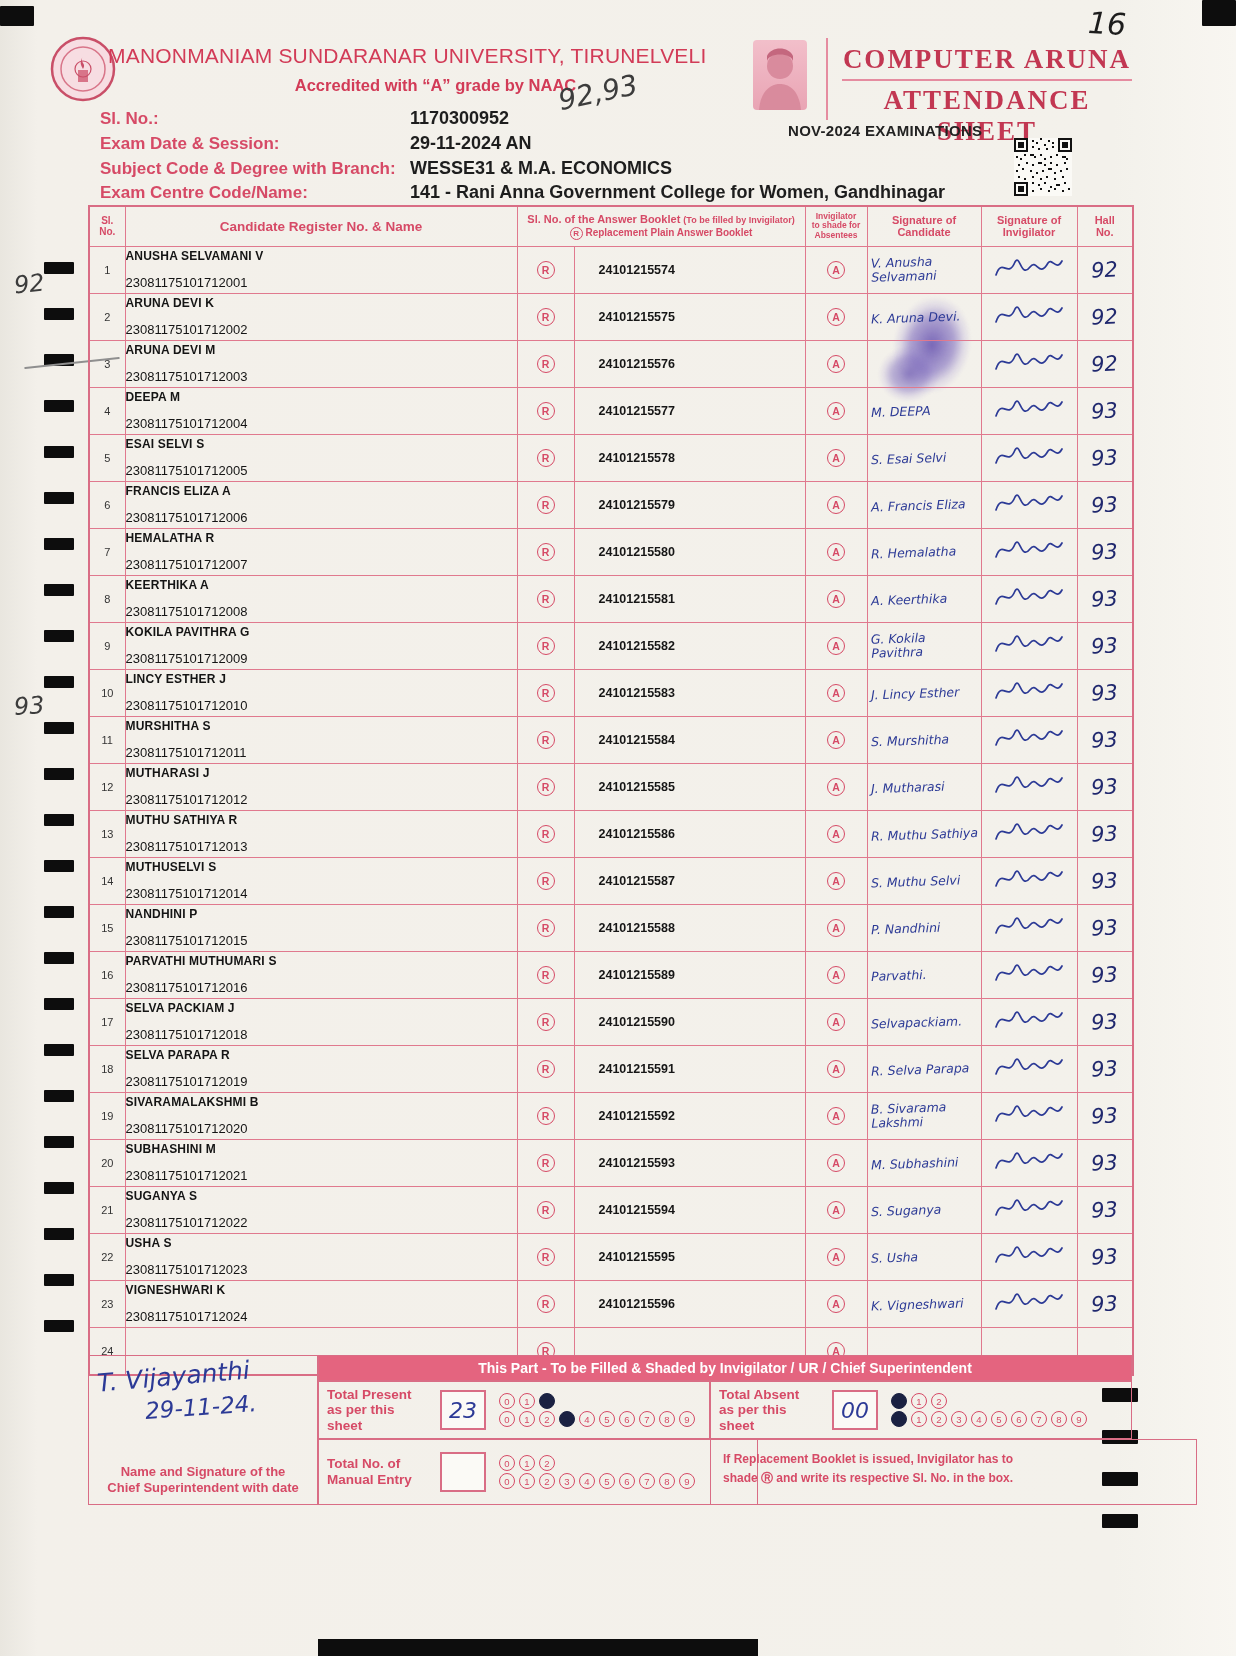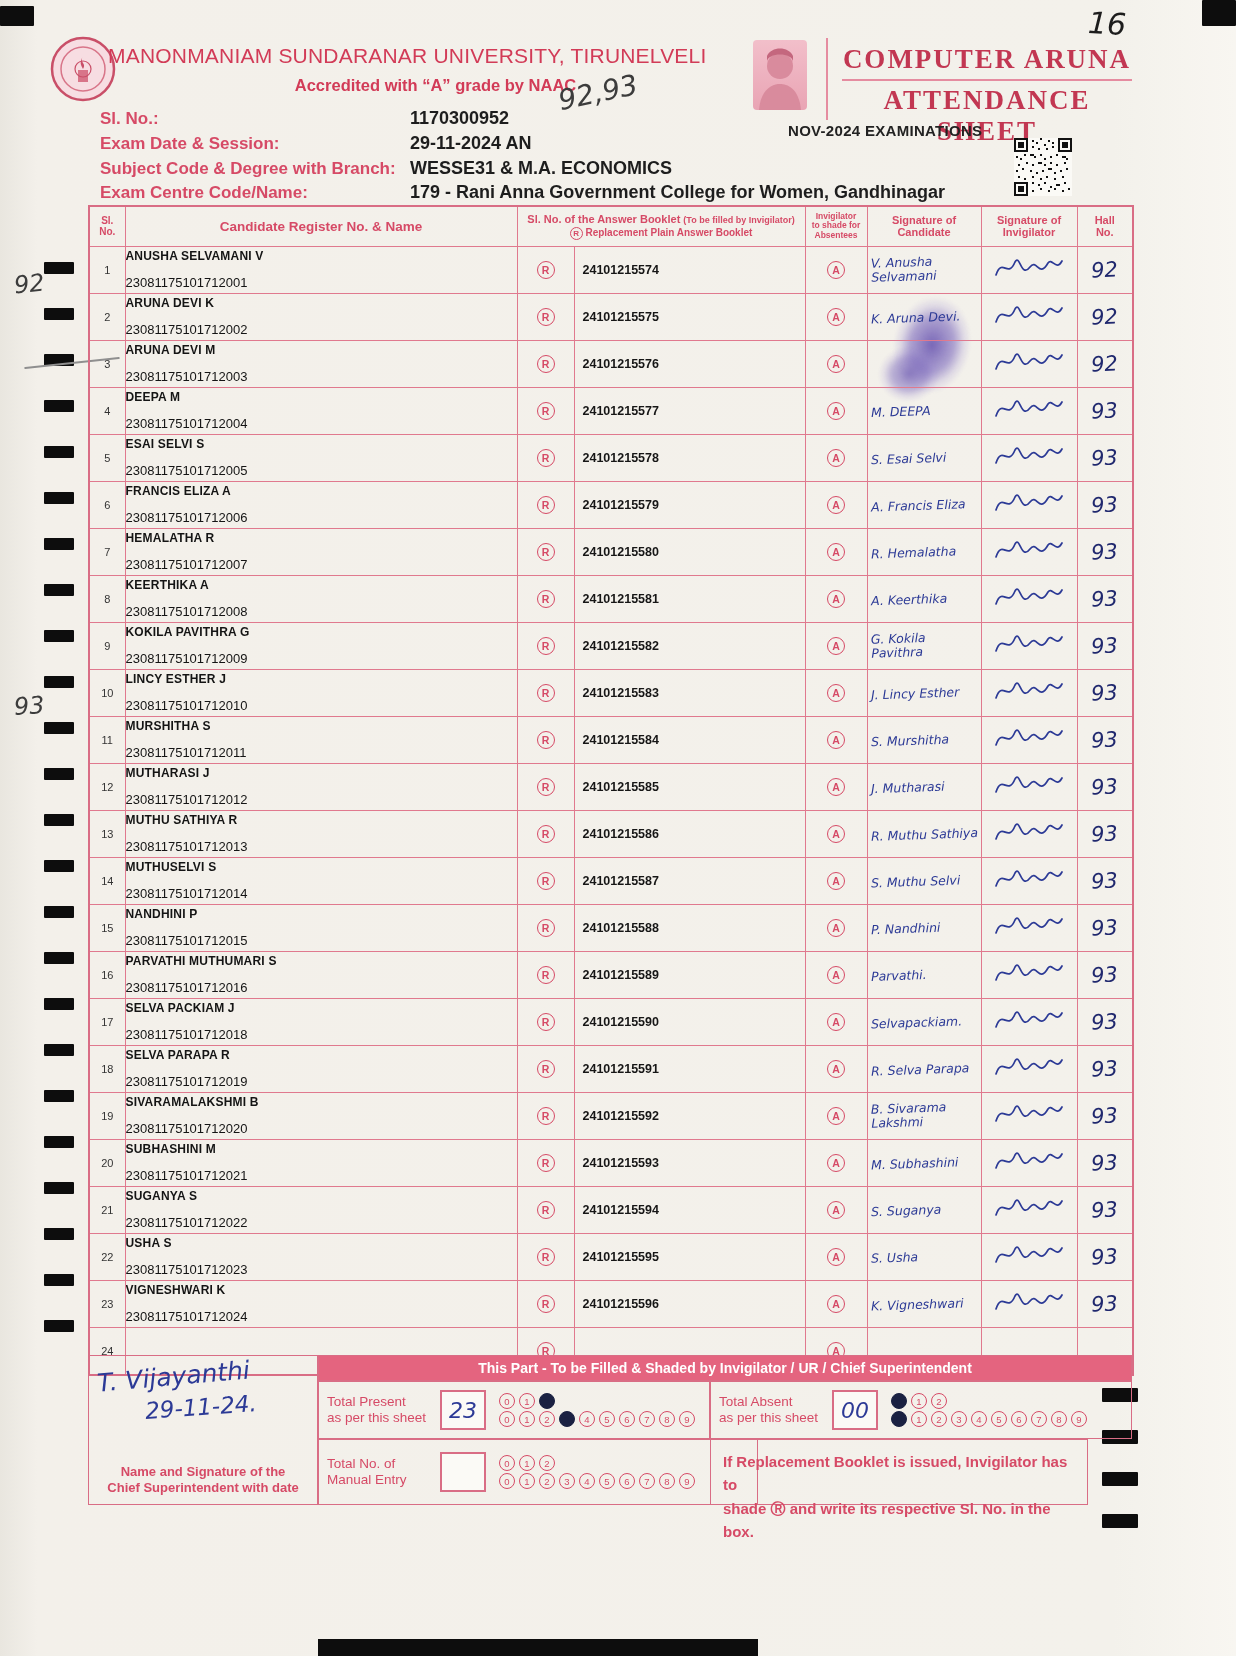--- a/index.html
+++ b/index.html
@@ -62,21 +62,21 @@
   .h-book-l2{font-size:10px;margin-top:2px}
   .h-abs{font-size:8.5px;line-height:1.15}
   .h-sig{font-size:11px}
   .h-hall{font-size:11px}
   .c-sl{text-align:center;font-size:11px;color:#333}
   .c-name{padding:3px 0 0 6px;vertical-align:middle}
   .nm{font-size:12px;font-weight:bold;color:#141414;letter-spacing:.2px}
   .rg{font-size:13px;color:#141414;margin-top:12px}
   .bookwrap{display:flex;height:46px;align-items:stretch}
   .rwrap{width:56px;display:flex;align-items:center;justify-content:center}
-  .bnum{flex:1;border-left:1px solid #e0798e;display:flex;align-items:center;padding-left:8px;
+  .bnum{flex:1;border-left:1px solid #e0798e;display:flex;align-items:center;padding-left:24px;
     font-size:12.5px;font-weight:bold;color:#161616}
   .c-abs{text-align:center}
   .cb{display:inline-flex;width:18px;height:18px;border:1.3px solid #d64a66;border-radius:50%;
     color:#d64a66;font-size:10.5px;font-weight:bold;align-items:center;justify-content:center;
     font-family:"Liberation Sans",sans-serif}
   .cb.tiny{width:13px;height:13px;font-size:8px;border-width:1px}
   .c-csig{vertical-align:middle;padding:1px 2px;text-align:left}
   .sig{display:inline-block;color:#2c3a96;font-family:"DejaVu Sans",sans-serif;font-style:italic;
     font-size:12.5px;line-height:1.1;transform:rotate(-2deg);padding-left:3px;word-break:break-word;white-space:normal}
   .c-isig{text-align:center;vertical-align:middle}
@@ -86,24 +86,24 @@
 
   
   .footer{position:absolute;left:88px;top:1355px;width:1044px;height:150px}
   .fcell{position:absolute;border:1.5px solid #d96d85}
   .f-left{left:0;top:0;width:230px;height:150px}
   .f-bar{left:230px;top:0;width:814px;height:26px;background:#e4647f;color:#fff;font-size:14px;
     font-weight:bold;display:flex;align-items:center;justify-content:center}
   .f-present{left:230px;top:26px;width:392px;height:58px}
   .f-absent{left:622px;top:26px;width:422px;height:58px}
   .f-manual{left:230px;top:84px;width:440px;height:66px}
-  .f-note{left:622px;top:84px;width:378px;height:66px;padding:10px 12px;color:#d64a66;
-    font-weight:bold;font-size:15px;line-height:1.55}
+  .f-note{left:622px;top:84px;width:487px;height:66px;padding:10px 12px;color:#d64a66;
+    font-weight:bold;font-size:12px;line-height:1.55}
   .fflex{display:flex;align-items:center;padding-left:8px;gap:7px}
-  .f-lab{width:106px;font-size:13.5px;font-weight:normal;color:#d64a66;line-height:1.15}
+  .f-lab{width:106px;font-size:13.5px;font-weight:bold;color:#d64a66;line-height:1.15}
   .fbox{width:46px;height:40px;border:2px solid #d96d85;background:#fbfaf6;display:flex;
     align-items:center;justify-content:center;flex:0 0 auto}
   .fbox .hwval{font-family:"DejaVu Sans",sans-serif;font-style:italic;font-size:22px;color:#2c3a96}
   .bubcol{display:flex;flex-direction:column;gap:2px;margin-left:4px}
   .bub-row{display:flex}
   .fb{width:16px;height:16px;border:1.2px solid #d64a66;border-radius:50%;color:#d64a66;
     font-size:9.5px;display:inline-flex;align-items:center;justify-content:center;margin:0 2px;
     background:transparent;flex:0 0 auto}
   .fb.filled{background:#1a2142;border-color:#1a2142;color:#1a2142}
   .chief-label{position:absolute;bottom:8px;left:0;width:100%;text-align:center;color:#d64a66;
@@ -211,21 +211,21 @@
   <div class="frm" style="top:133px">
     <span class="flabel">Exam Date &amp; Session:</span>
     <span class="fvalue">29-11-2024 AN</span>
   </div>
   <div class="frm" style="top:158px">
     <span class="flabel">Subject Code &amp; Degree with Branch:</span>
     <span class="fvalue">WESSE31 &amp; M.A. ECONOMICS</span>
   </div>
   <div class="frm" style="top:182px">
     <span class="flabel">Exam Centre Code/Name:</span>
-    <span class="fvalue">179 - Rani Anna Government College for Women, Gandhinagar</span>
+    <span class="fvalue">141 - Rani Anna Government College for Women, Gandhinagar</span>
   </div>
 
   <div class="hw ink" style="left:1088px;top:6px;font-size:30px;transform:rotate(3deg)">16</div>
   <div class="hw pencil" style="left:558px;top:76px;font-size:28px;transform:rotate(-12deg)">92,93</div>
   <div class="hw pencil" style="left:14px;top:270px;font-size:24px;transform:rotate(-6deg)">92</div>
   <div class="hw pencil" style="left:14px;top:692px;font-size:24px;transform:rotate(-4deg)">93</div>
   <div class="scribble"></div>
   <div class="thumb main"></div>
   <div class="thumb small"></div>
 

